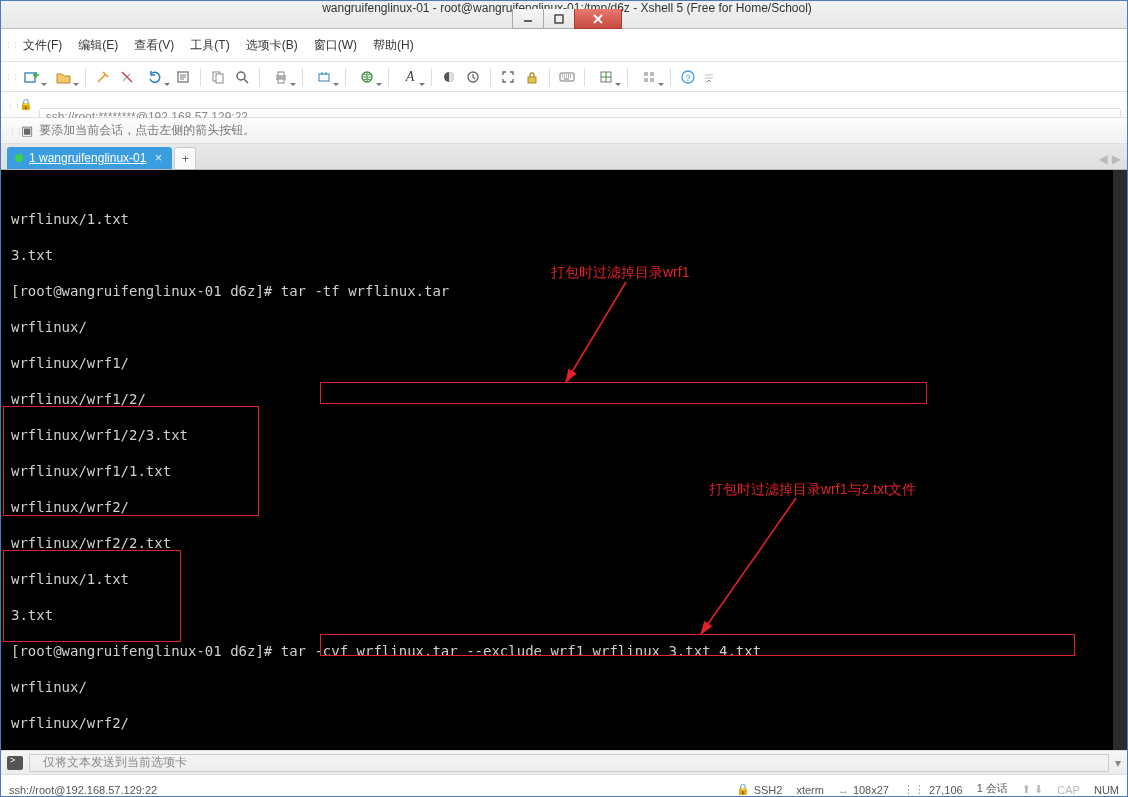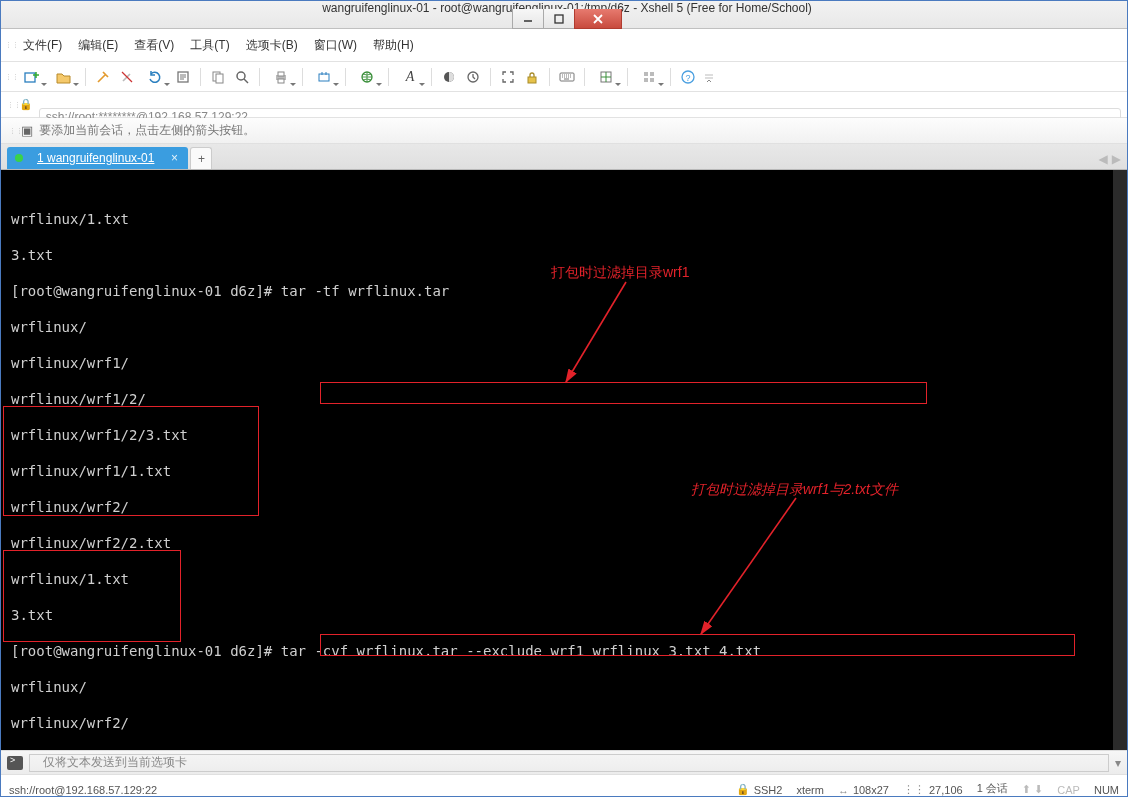--- a/index.html
+++ b/index.html
@@ -33,21 +33,21 @@
 .addrbar .dots { width: 6px; color:#bbb; line-height:4px; font-size:7px; }
 .addrbar .lock{color:#999;font-size:11px;}
 .addrfield { flex:1; height:18px; border:1px solid #ddd; border-radius:3px; padding:0 6px; color:#888; display:flex; align-items:center;margin-top:25px; }
 
 
 .hintbar { height: 26px; background: linear-gradient(#fdfdfd,#f1f1f1); display:flex; align-items:center; padding:0 8px; color:#777; border-bottom:1px solid #e0e0e0; gap:6px;}
 .hintbar .dots{width:6px;color:#bbb;line-height:4px;font-size:7px;}
 
 
 .tabbar { height: 26px; background: linear-gradient(#e8e8e8,#dfdfdf); display:flex; align-items:flex-end; padding:0 6px; border-bottom:1px solid #b8b8b8; }
-.tab { height:22px; background:#3a9de0; color:#fff; display:flex; align-items:center; padding:0 8px; border-top-left-radius:3px; border-top-right-radius:3px; gap:14px; font-size:12px; }
+.tab { height:22px; background:#3a9de0; color:#fff; display:flex; align-items:center; padding:0 8px; border-top-left-radius:3px; border-top-right-radius:3px; gap:6px; font-size:12px; }
 .tab .dot{width:8px;height:8px;border-radius:50%;background:#3ad24a;}
 .tab .tclose{width:12px;height:12px;border-radius:2px;display:flex;align-items:center;justify-content:center;color:#fff;opacity:.85;}
 .tabadd{height:22px;width:22px;background:#fafafa;border:1px solid #ccc;border-bottom:none;border-top-left-radius:3px;border-top-right-radius:3px;display:flex;align-items:center;justify-content:center;margin-left:2px;color:#666;}
 .tabnav{margin-left:auto;display:flex;gap:4px;color:#bbb;align-items:center;padding-bottom:3px;}
 
 
 .terminal { flex:1; background:#000; color:#cfcfcf; font-family:"NSimSun","Consolas",monospace; font-size:14px; line-height:18px; padding:4px 6px 4px 10px; position:relative; overflow:hidden; white-space:pre; }
 .terminal .line{height:18px;}
 .termscroll{position:absolute;right:0;top:0;bottom:0;width:14px;background:#2b2b2b;}
 
@@ -313,21 +313,21 @@
 
 
 
     
     <div class="redbox" style="left:319px;top:212px;width:607px;height:22px;"></div>
     <div class="redbox" style="left:2px;top:236px;width:256px;height:110px;"></div>
     <div class="redbox" style="left:2px;top:380px;width:178px;height:92px;"></div>
     <div class="redbox" style="left:319px;top:464px;width:755px;height:22px;"></div>
 
     <div class="anno" style="left:550px;top:93px;">打包时过滤掉目录wrf1</div>
-    <div class="anno" style="left:690px;top:310px;font-style:italic;">打包时过滤掉目录wrf1与2.txt文件</div>
+    <div class="anno" style="left:708px;top:310px;">打包时过滤掉目录wrf1与2.txt文件</div>
 
     <svg class="arrows" width="1100" height="560">
       <defs>
         <marker id="ah" markerWidth="10" markerHeight="10" refX="8" refY="3" orient="auto">
           <path d="M0,0 L9,3 L0,6 z" fill="#e2222a"></path>
         </marker>
       </defs>
       <line x1="625" y1="112" x2="565" y2="212" stroke="#e2222a" stroke-width="1.6" marker-end="url(#ah)"></line>
       <line x1="795" y1="328" x2="700" y2="464" stroke="#e2222a" stroke-width="1.6" marker-end="url(#ah)"></line>
     </svg>

